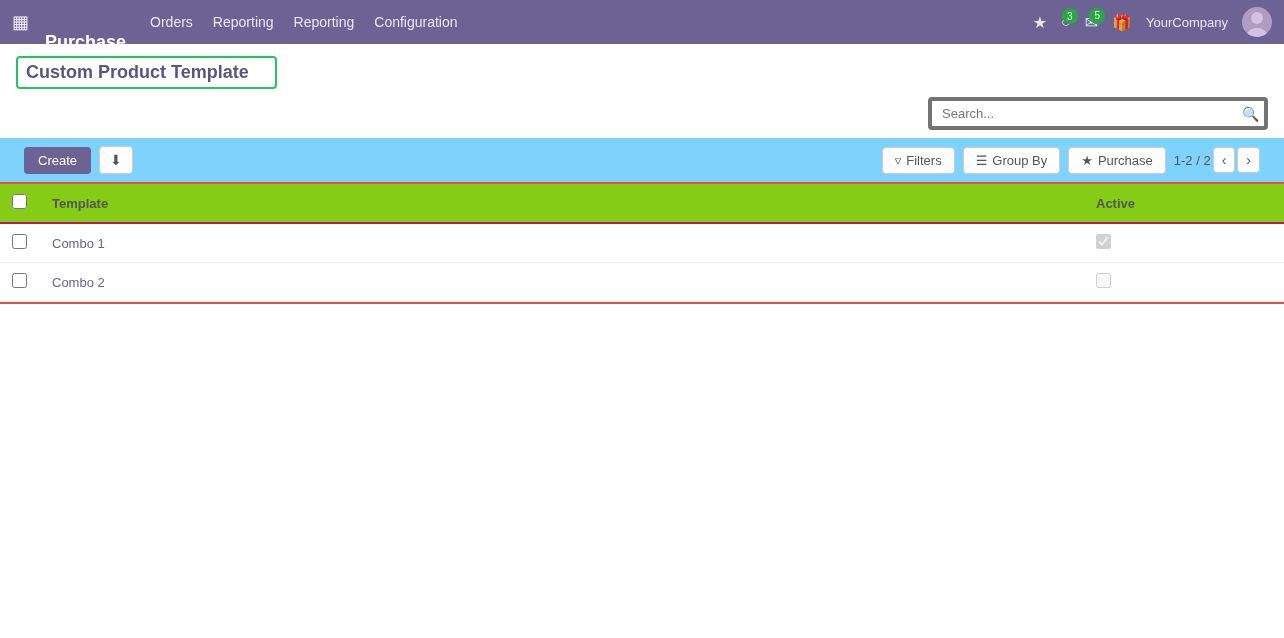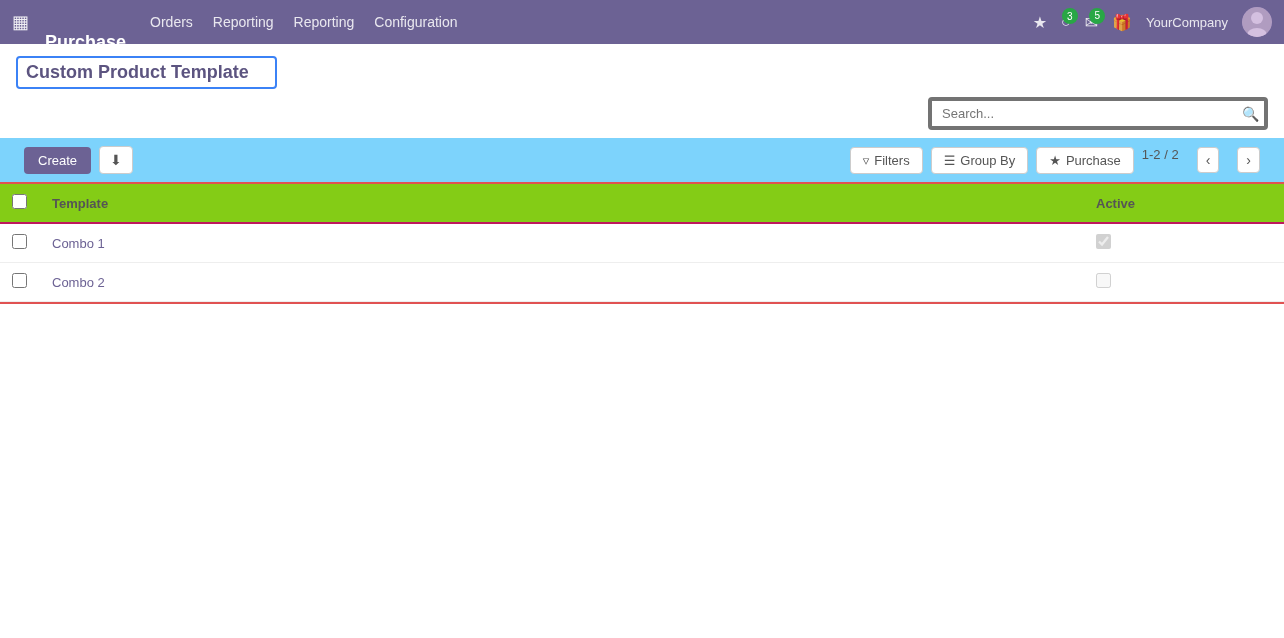--- a/index.html
+++ b/index.html
@@ -86,21 +86,21 @@
 
     
     .content-area {
       background: #fff;
       min-height: calc(100vh - 44px);
     }
     .page-title-input {
       font-size: 18px;
       font-weight: 600;
       color: #5c5480;
-      border: 2px solid #3b82f6;
+      border: 2px solid #22c55e;
       border-radius: 4px;
       padding: 4px 8px;
       background: transparent;
       outline: none;
       min-width: 260px;
     }
 
     
     .search-container {
       position: relative;
@@ -154,21 +154,22 @@
       cursor: pointer;
       display: flex;
       align-items: center;
       gap: 5px;
     }
 
     .pagination-info {
       font-size: 13px;
       color: #555;
       display: flex;
-      gap: 18px;
+      align-items: center;
+      gap: 2px;
     }
     .pagination-nav {
       background: #fff;
       border: 1px solid #ccc;
       border-radius: 4px;
       padding: 4px 8px;
       cursor: pointer;
       font-size: 14px;
       color: #555;
     }

